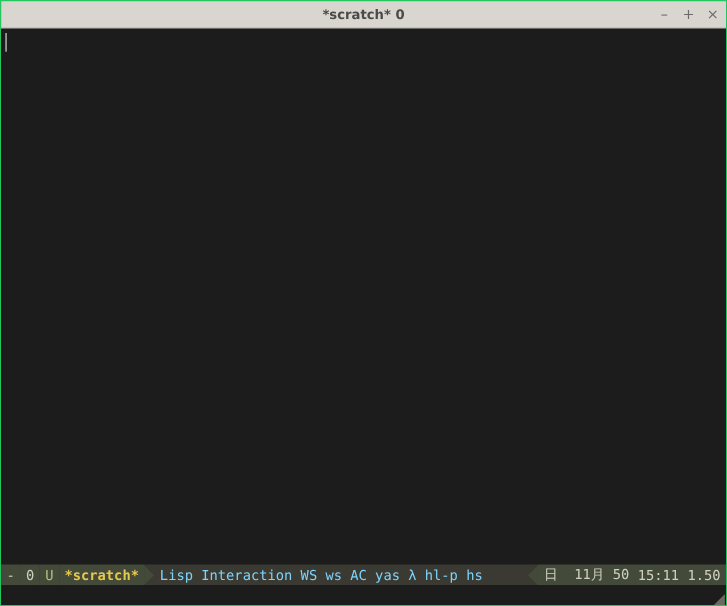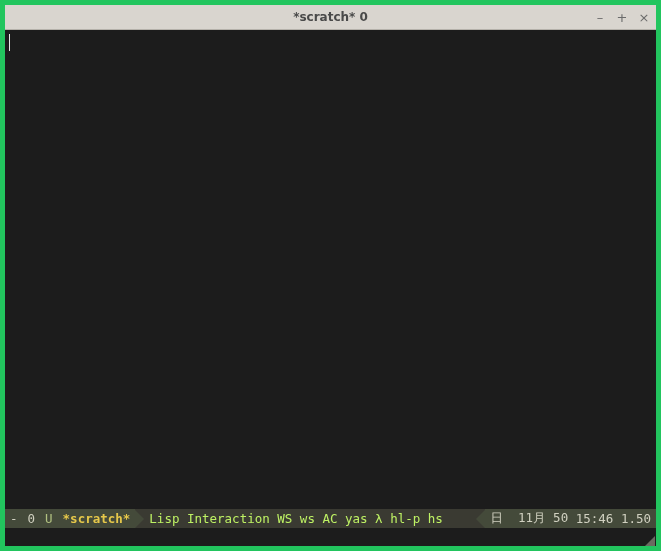--- a/index.html
+++ b/index.html
@@ -10,21 +10,21 @@
     overflow: hidden;
     font-family: "DejaVu Sans", "Ubuntu", sans-serif;
     background: #1c1c1c;
   }
   .window {
     width: 661px;
     height: 551px;
     display: flex;
     flex-direction: column;
     box-sizing: border-box;
-    border: 5px solid #22c55e;
+    border: 1px solid #22c55e;
     background: #1e1e1e;
   }
   .titlebar {
     height: 24px;
     background: #d9d5cf;
     display: flex;
     align-items: center;
     position: relative;
     font-size: 12px;
     color: #4a4a4a;
@@ -98,21 +98,21 @@
     font-weight: bold;
   }
   .sep-arrow {
     width: 0;
     height: 0;
     border-top: 9.5px solid transparent;
     border-bottom: 9.5px solid transparent;
     border-left: 9px solid #444a3a;
   }
   .seg-mode {
-    color: #bef264;
+    color: #7dd3fc;
     flex: 1;
     padding-left: 6px;
     overflow: hidden;
   }
   .sep-arrow-in {
     width: 0;
     height: 0;
     border-top: 9.5px solid transparent;
     border-bottom: 9.5px solid transparent;
     border-right: 9px solid #444a3a;
@@ -168,21 +168,21 @@
       <span>Lisp Interaction</span>
       <span>&nbsp;</span>
       <span>WS ws AC yas λ hl-p hs</span>
     </span>
     <span class="sep-arrow-in"></span>
     <span class="seg seg-right">
       <span>日</span>
       <span>&nbsp;&nbsp;</span>
       <span>11月 50</span>
       <span>&nbsp;</span>
-      <span>15:46</span>
+      <span>15:11</span>
       <span>&nbsp;</span>
       <span>1.50</span>
     </span>
   </div>
 
   <div class="minibuffer">
     <div class="resize-grip"></div>
   </div>
 
 </div>

